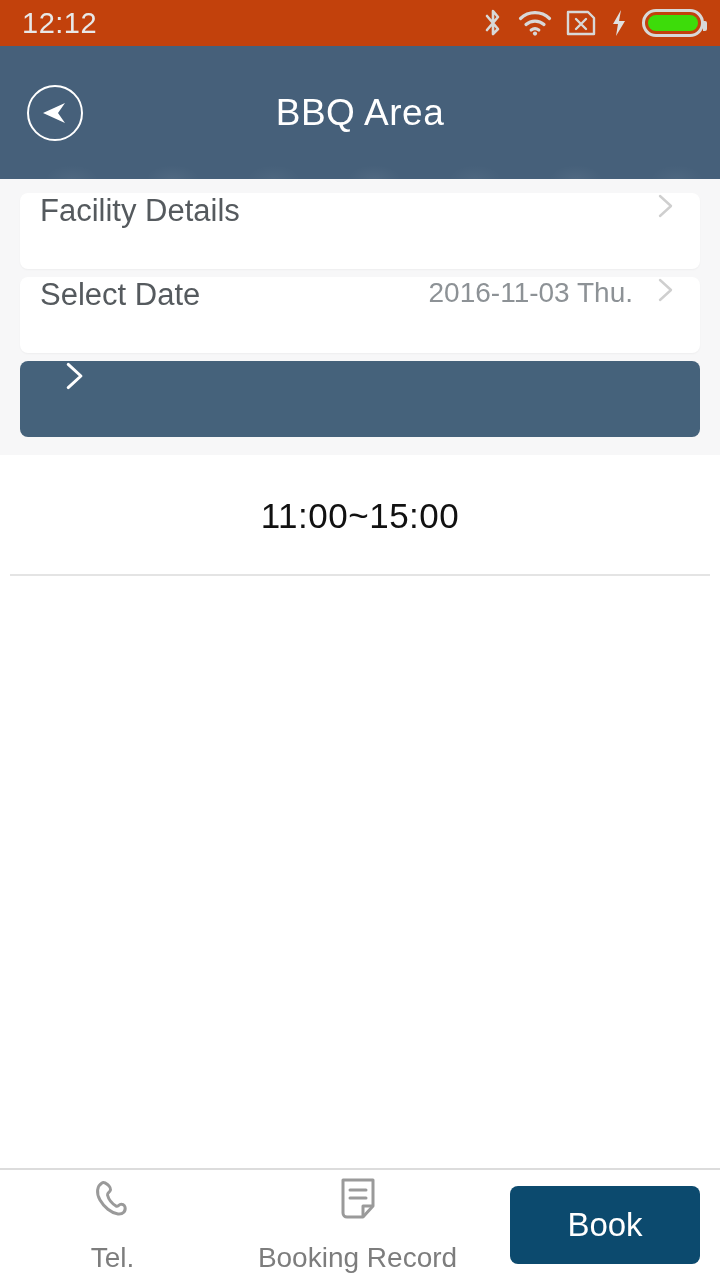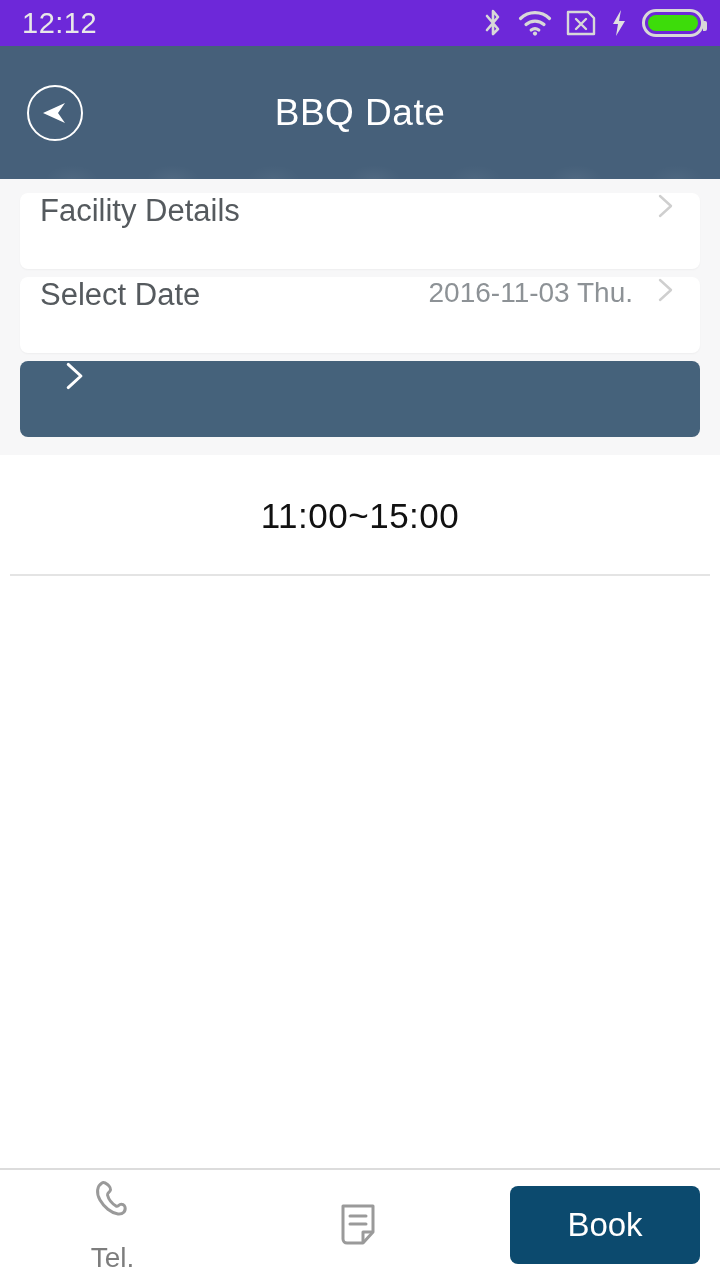--- a/index.html
+++ b/index.html
@@ -13,21 +13,21 @@
     position: relative;
     width: 720px; height: 1280px;
     background: #ffffff;
     display: flex;
     flex-direction: column;
   }
 
   
   .statusbar {
     height: 46px;
-    background: #6d28d9;
+    background: #c2410c;
     display: flex;
     align-items: center;
     justify-content: space-between;
     padding: 0 16px 0 22px;
     flex: 0 0 auto;
   }
   .status-time {
     color: #e8e8e8;
     font-size: 29px;
     letter-spacing: 0.5px;
@@ -249,21 +249,21 @@
       </span>
     </div>
   </div>
 
   <div class="header">
     <div class="back-btn">
       <svg width="34" height="28" viewBox="0 0 34 28">
         <path d="M5 14 L27 4 L20 14 L27 24 Z" fill="#ffffff"></path>
       </svg>
     </div>
-    <div class="header-title">BBQ Date</div>
+    <div class="header-title">BBQ Area</div>
   </div>
 
   <div class="cards">
 
     <div class="card">
       <span class="card-label">Facility Details</span>
       <span class="card-value"></span>
       <span class="chev">
         <svg width="26" height="26" viewBox="0 0 26 26">
           <path d="M8 3 L19 13 L8 23" fill="none" stroke="#cfcfcf" stroke-width="2.4" stroke-linecap="round" stroke-linejoin="round"></path>
@@ -310,20 +310,21 @@
     </div>
 
     <div class="tab tab-record">
       <span class="tab-icon">
         <svg width="42" height="46" viewBox="0 0 42 46">
           <path d="M6 4 H36 V30 L26 41 H10 A4 4 0 0 1 6 37 Z" fill="none" stroke="#9a9a9a" stroke-width="3" stroke-linejoin="round"></path>
           <path d="M13 14 H29 M13 22 H29" fill="none" stroke="#9a9a9a" stroke-width="3" stroke-linecap="round"></path>
           <path d="M26 41 V30 H36" fill="none" stroke="#9a9a9a" stroke-width="3" stroke-linejoin="round"></path>
         </svg>
       </span>
+      <span class="tab-label">Booking Record</span>
     </div>
 
     <div class="book-btn">
       <span>Book</span>
     </div>
 
   </div>
 
 </div>
 

